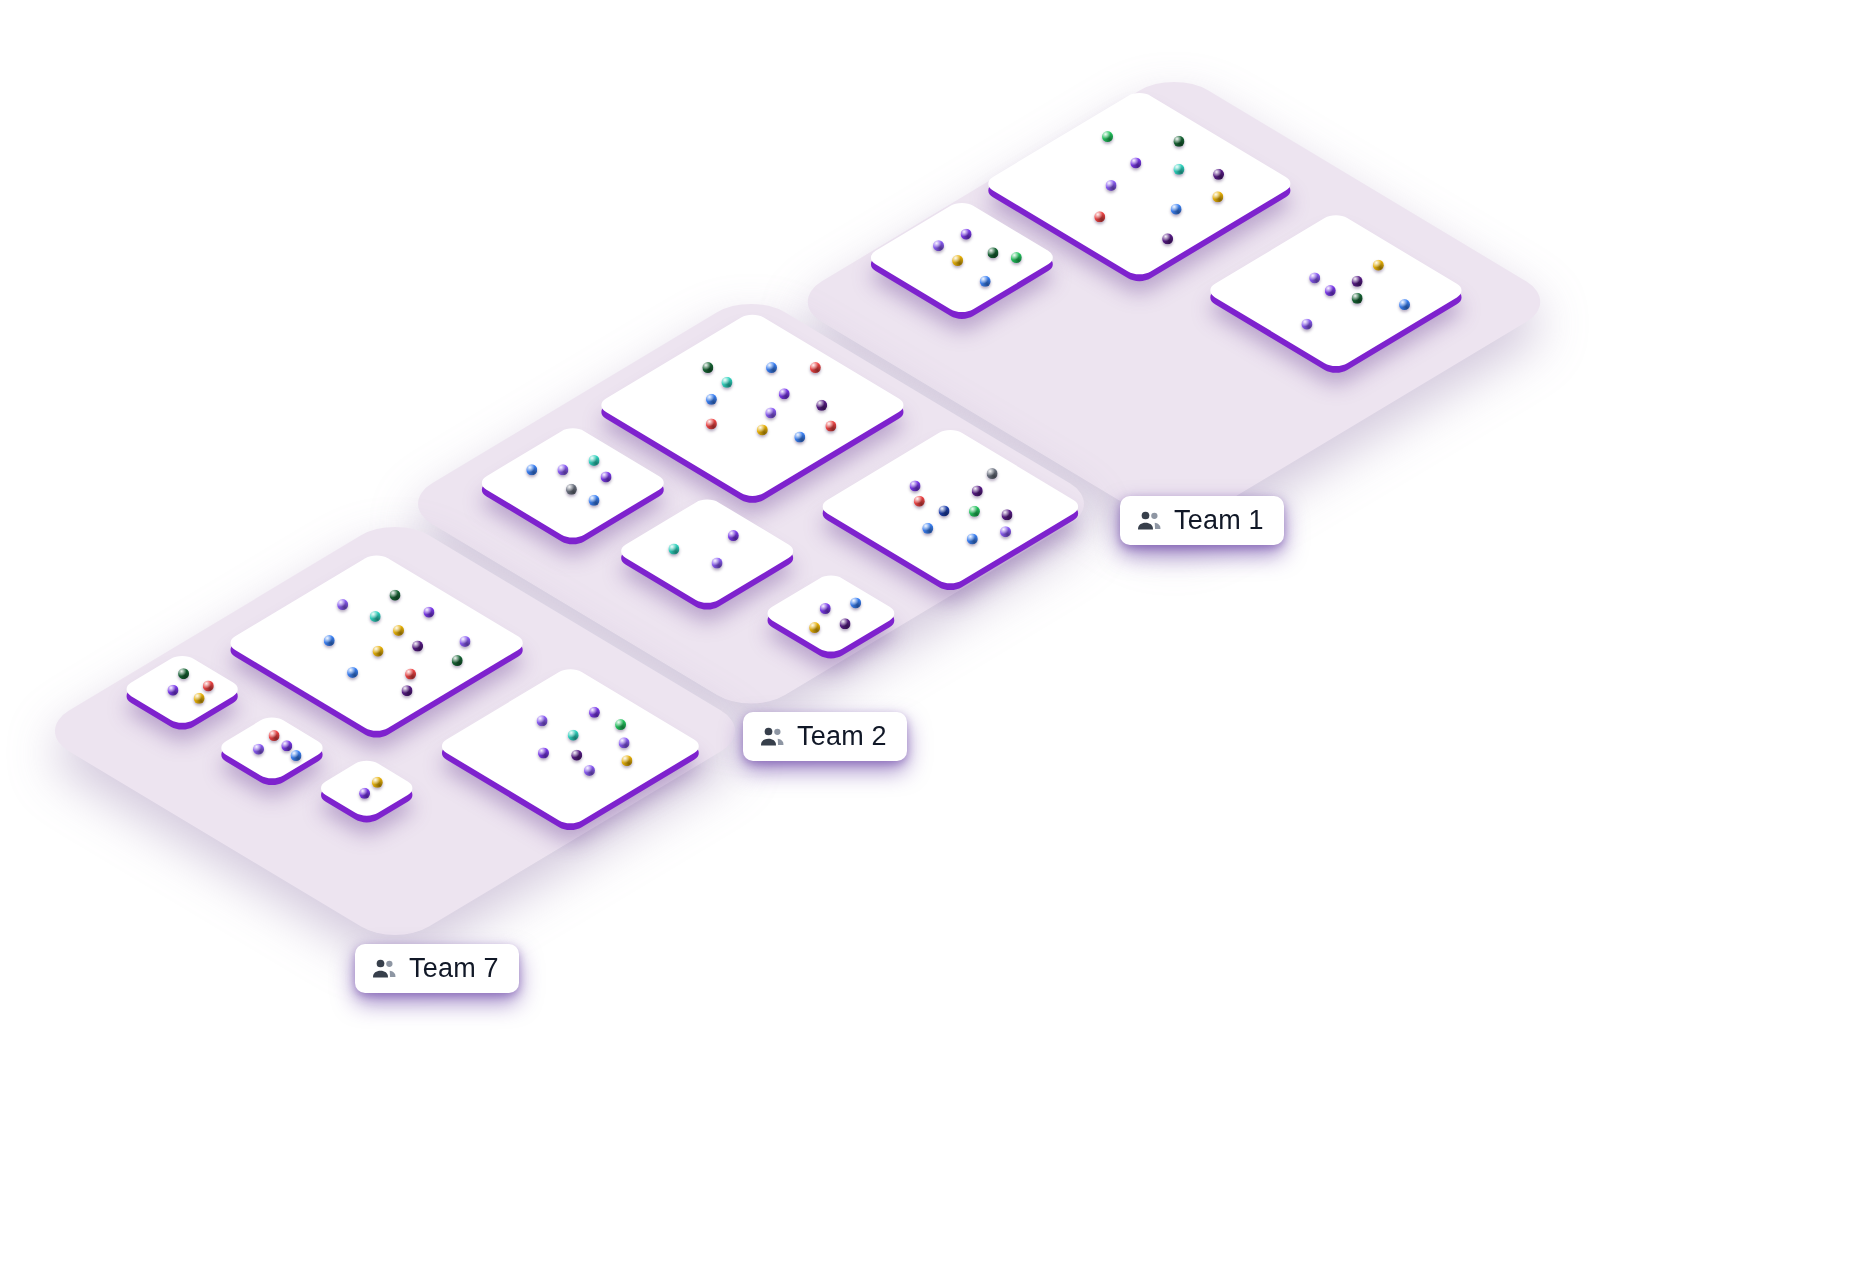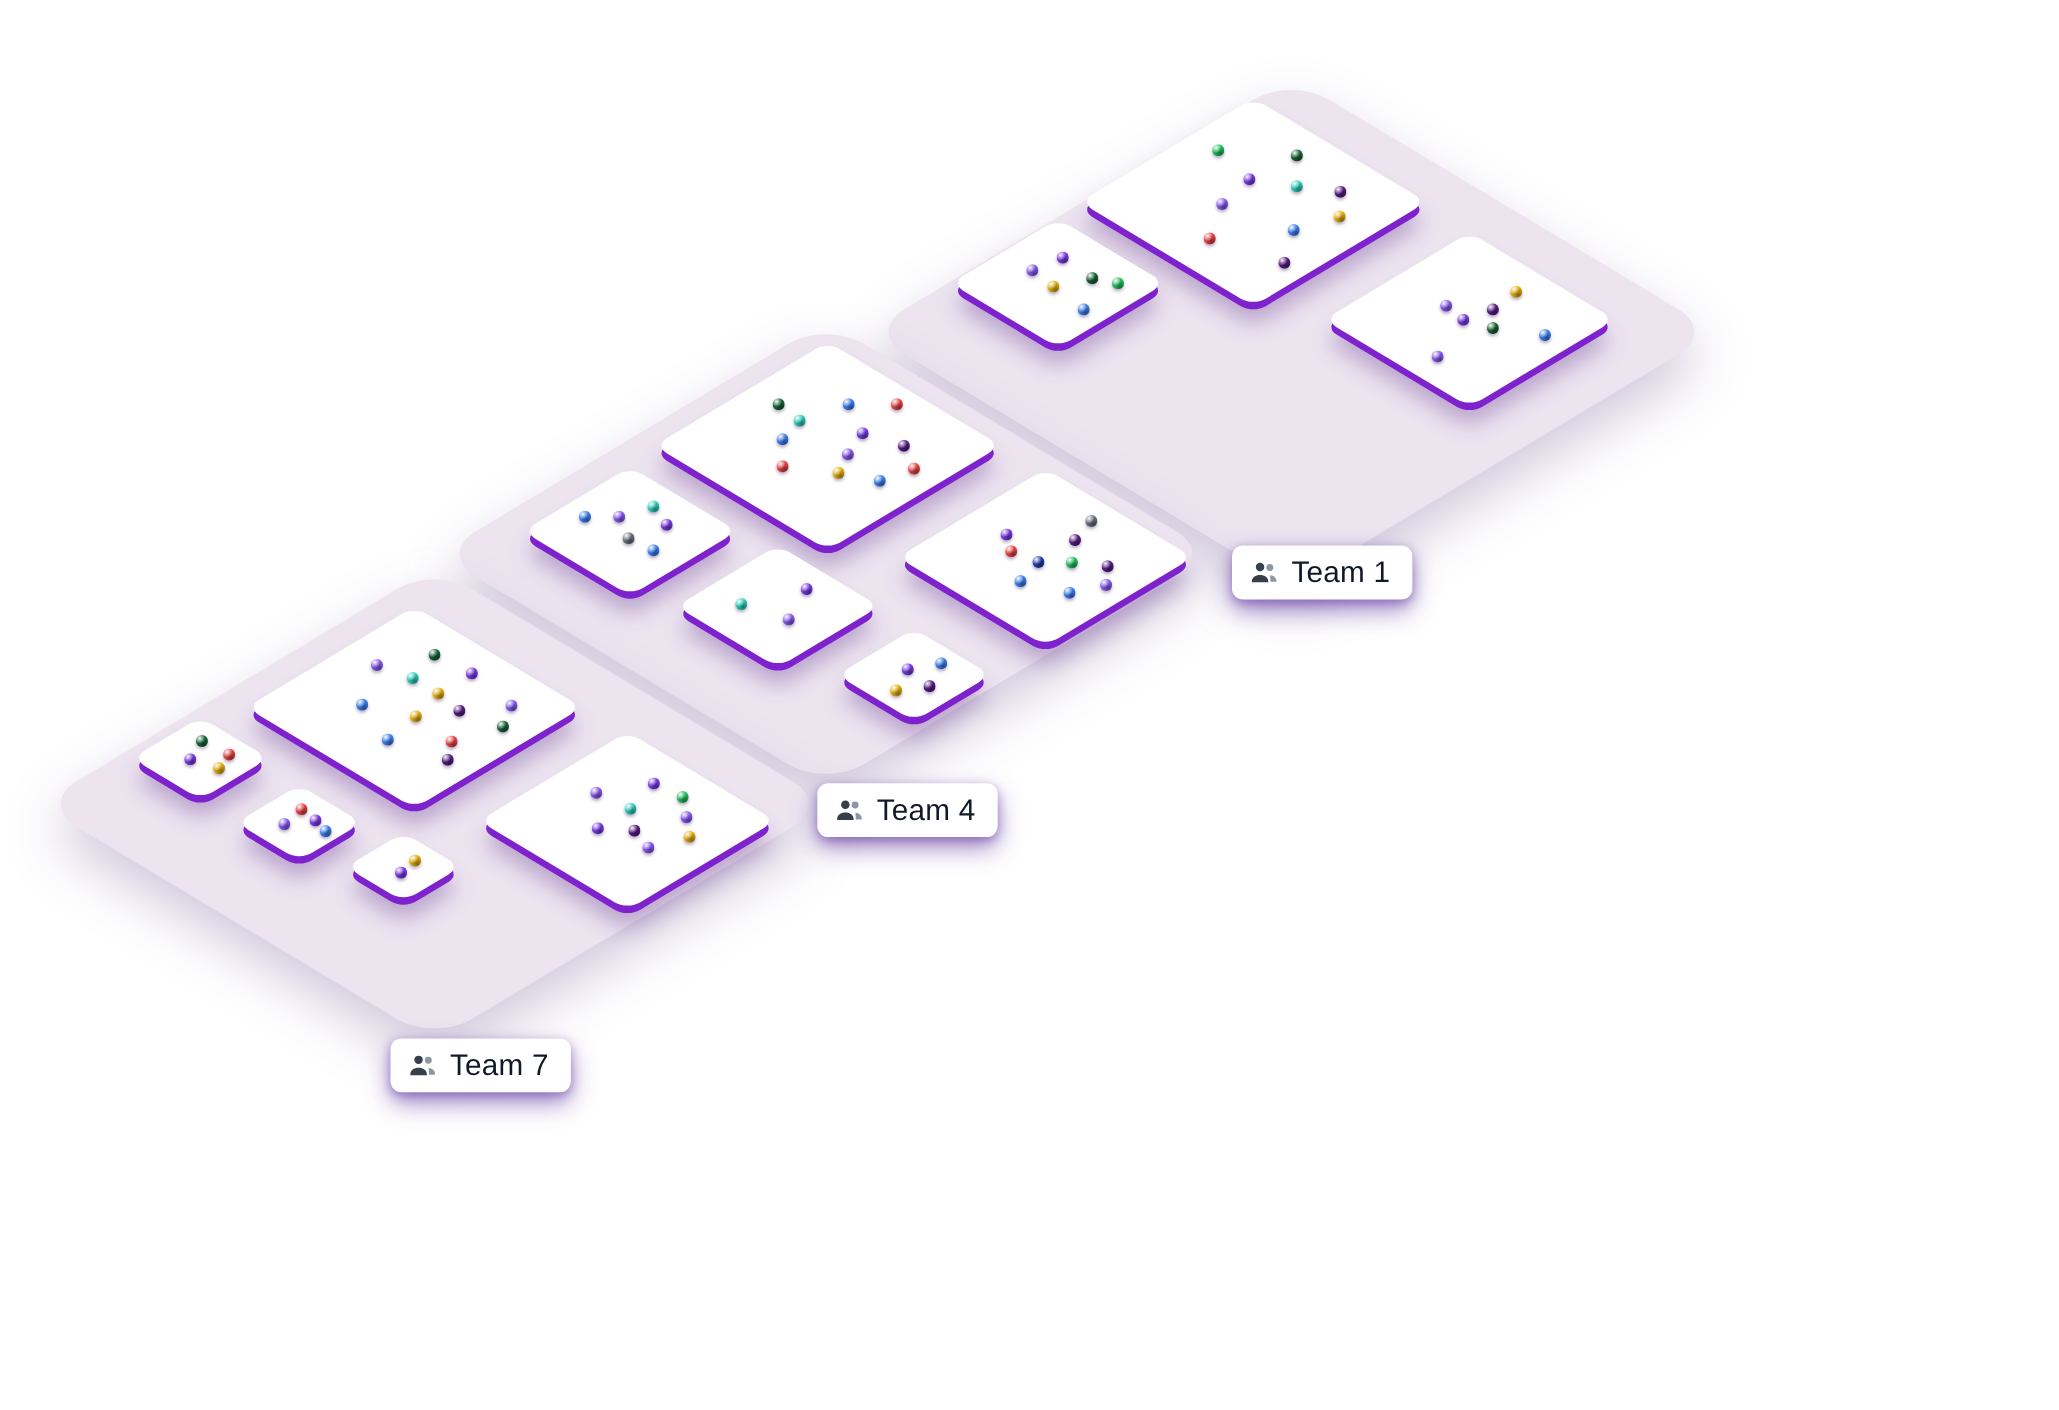--- a/index.html
+++ b/index.html
@@ -196,21 +196,21 @@
     </div>
     <div class="badge" style="left: 743px; top: 712px;">
       <span class="badge-icon">
         <svg viewBox="0 0 24 24" xmlns="http://www.w3.org/2000/svg" aria-hidden="true">
           <circle cx="16.6" cy="7.6" r="2.7" fill="#8e96a3"></circle>
           <path d="M16.9 13.6c2.7.2 4.9 2 4.9 4.6v.6h-4.6z" fill="#8e96a3"></path>
           <circle cx="9" cy="7.3" r="3.3" fill="#373f4b"></circle>
           <path d="M2.6 18.6c0-3.2 2.8-5.1 6.4-5.1s6.4 1.9 6.4 5.1v.6H2.6z" fill="#373f4b"></path>
         </svg>
       </span>
-      <span class="badge-label">Team 4</span>
+      <span class="badge-label">Team 2</span>
     </div>
     <div class="platform-wrap" style="left: 35px; top: 515px; width: 720px; height: 432px;">
       <div class="platform" style="width: 509.117px; height: 509.117px; transform: translateX(360px) scale(1, 0.6) rotate(45deg);">
         <div class="card" style="left: 38px; top: 64px; width: 216px; height: 216px;">
           <div class="card-face">
             <div class="dot" style="left: 30%; top: 18%; --c: #166534;"></div>
             <div class="dot" style="left: 50%; top: 16%; --c: #7c3aed;"></div>
             <div class="dot" style="left: 78%; top: 20%; --c: #8b5cf6;"></div>
             <div class="dot" style="left: 18%; top: 40%; --c: #8b5cf6;"></div>
             <div class="dot" style="left: 35%; top: 36%; --c: #2dd4bf;"></div>

